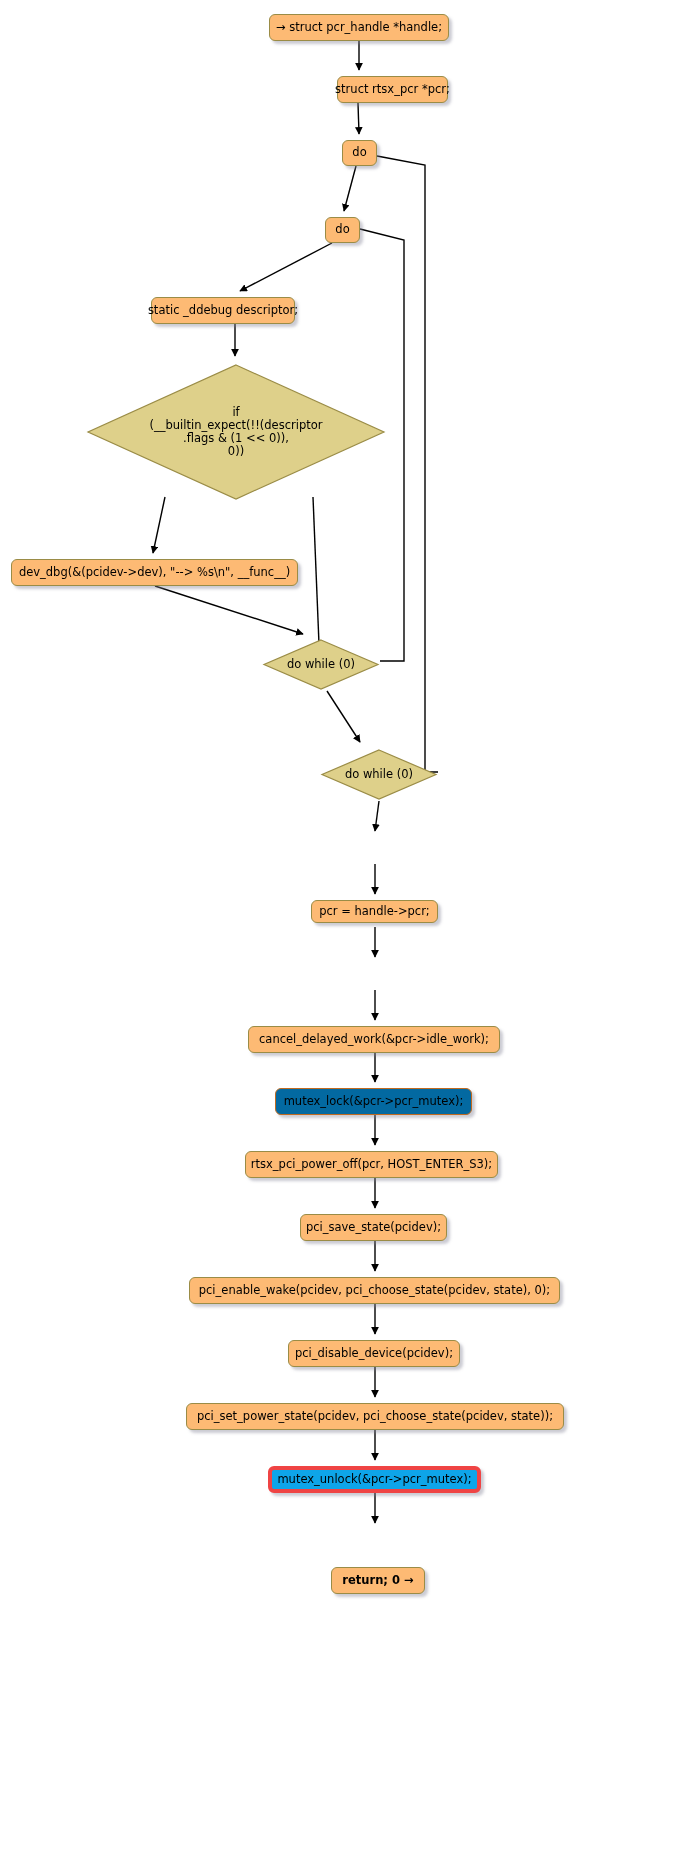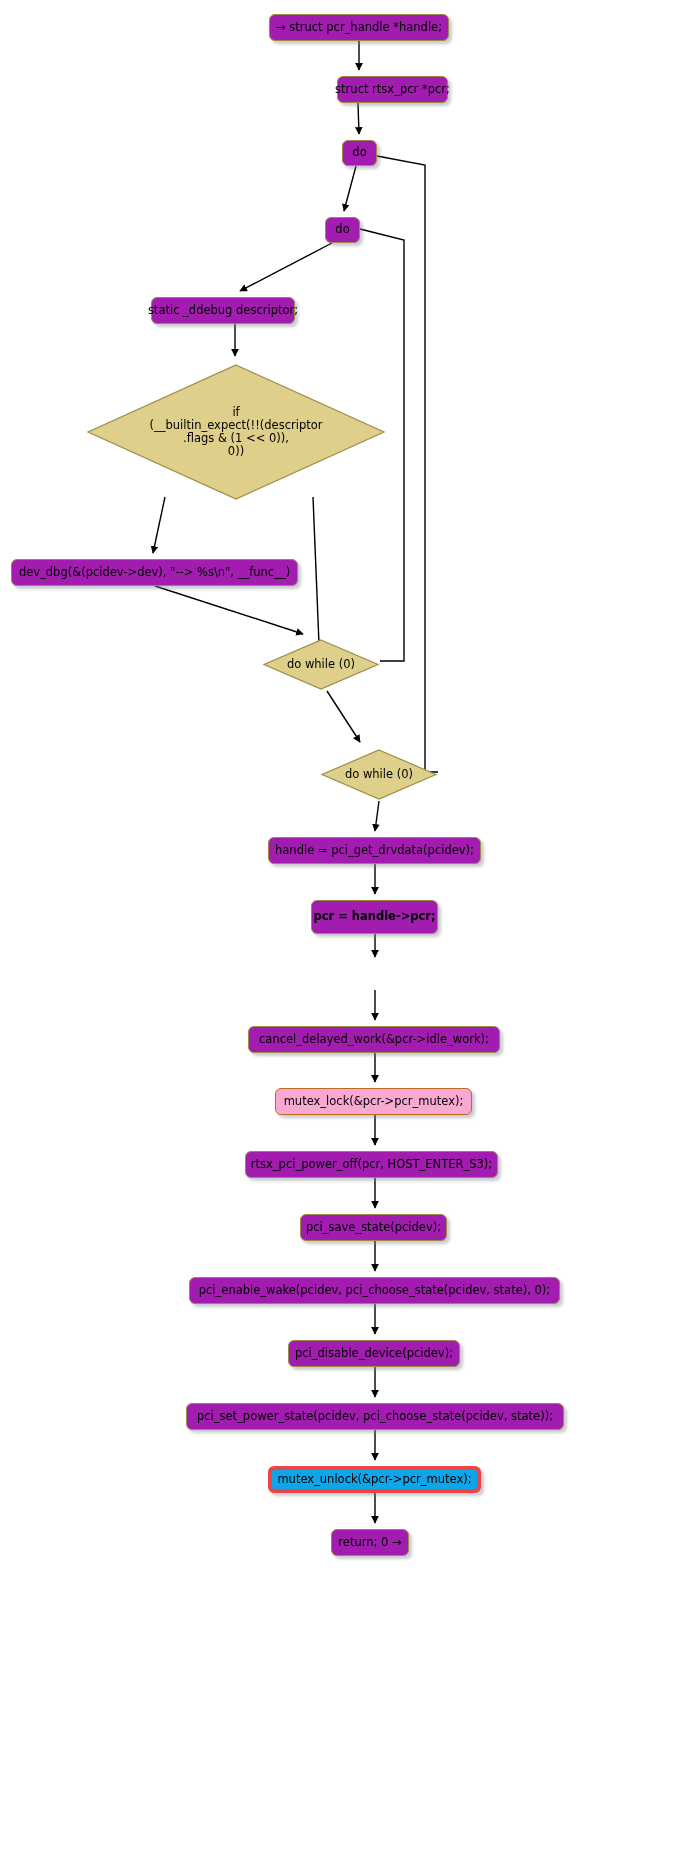--- a/index.html
+++ b/index.html
@@ -30,29 +30,29 @@
     box-sizing: border-box;
     display: flex;
     align-items: center;
     justify-content: center;
     text-align: center;
     color: #000000;
     white-space: pre;
     line-height: 1.15;
   }
   .node.process {
-    background: #a21caf;
+    background: #fdba74;
     border: 1px solid #9a8c46;
     border-radius: 6px;
     box-shadow: 3px 3px 3px rgba(130,130,150,0.42);
     font-size: 11.5px;
     padding: 0 7px;
   }
   .node.process.red {
-    background: #f9a8d4;
+    background: #0369a1;
     border: 1px solid #c06a20;
   }
   .node.process.green {
     background: #0ea5e9;
     border: 4px solid #ef4444;
   }
   .node.decision {
     background: transparent;
     border: none;
     box-shadow: none;
@@ -142,36 +142,35 @@
     <div class="diamond-label">do while (0)</div>
   </div>
 
   <div class="node decision" style="left:320px; top:748px; width:118px; height:53px;">
     <svg class="diamond-shape" viewBox="0 0 118 53" preserveAspectRatio="none" xmlns="http://www.w3.org/2000/svg">
       <polygon points="59,2 116,26.5 59,51 2,26.5" fill="#ded08a" stroke="#9a8c46" stroke-width="1.2"></polygon>
     </svg>
     <div class="diamond-label">do while (0)</div>
   </div>
 
-  <div class="node process" style="left:268px; top:837px; width:213px; height:27px;">handle = pci_get_drvdata(pcidev);</div>
 
-  <div class="node process" style="left:311px; top:900px; width:127px; height:34px;font-weight:bold;">pcr = handle-&gt;pcr;</div>
+  <div class="node process" style="left:311px; top:900px; width:127px; height:23px;">pcr = handle-&gt;pcr;</div>
 
 
   <div class="node process" style="left:248px; top:1026px; width:252px; height:27px;">cancel_delayed_work(&amp;pcr-&gt;idle_work);</div>
 
   <div class="node process red" style="left:275px; top:1088px; width:197px; height:27px;">mutex_lock(&amp;pcr-&gt;pcr_mutex);</div>
 
   <div class="node process" style="left:245px; top:1151px; width:253px; height:27px;">rtsx_pci_power_off(pcr, HOST_ENTER_S3);</div>
 
   <div class="node process" style="left:300px; top:1214px; width:147px; height:27px;">pci_save_state(pcidev);</div>
 
   <div class="node process" style="left:189px; top:1277px; width:371px; height:27px;">pci_enable_wake(pcidev, pci_choose_state(pcidev, state), 0);</div>
 
   <div class="node process" style="left:288px; top:1340px; width:172px; height:27px;">pci_disable_device(pcidev);</div>
 
   <div class="node process" style="left:186px; top:1403px; width:378px; height:27px;">pci_set_power_state(pcidev, pci_choose_state(pcidev, state));</div>
 
   <div class="node process green" style="left:268px; top:1466px; width:213px; height:27px;">mutex_unlock(&amp;pcr-&gt;pcr_mutex);</div>
 
-  <div class="node process" style="left:331px; top:1529px; width:78px; height:27px;">return; 0 →</div>
+  <div class="node process" style="left:331px; top:1567px; width:94px; height:27px;font-weight:bold;">return; 0 →</div>
 
 </div>
 
 </body></html>

